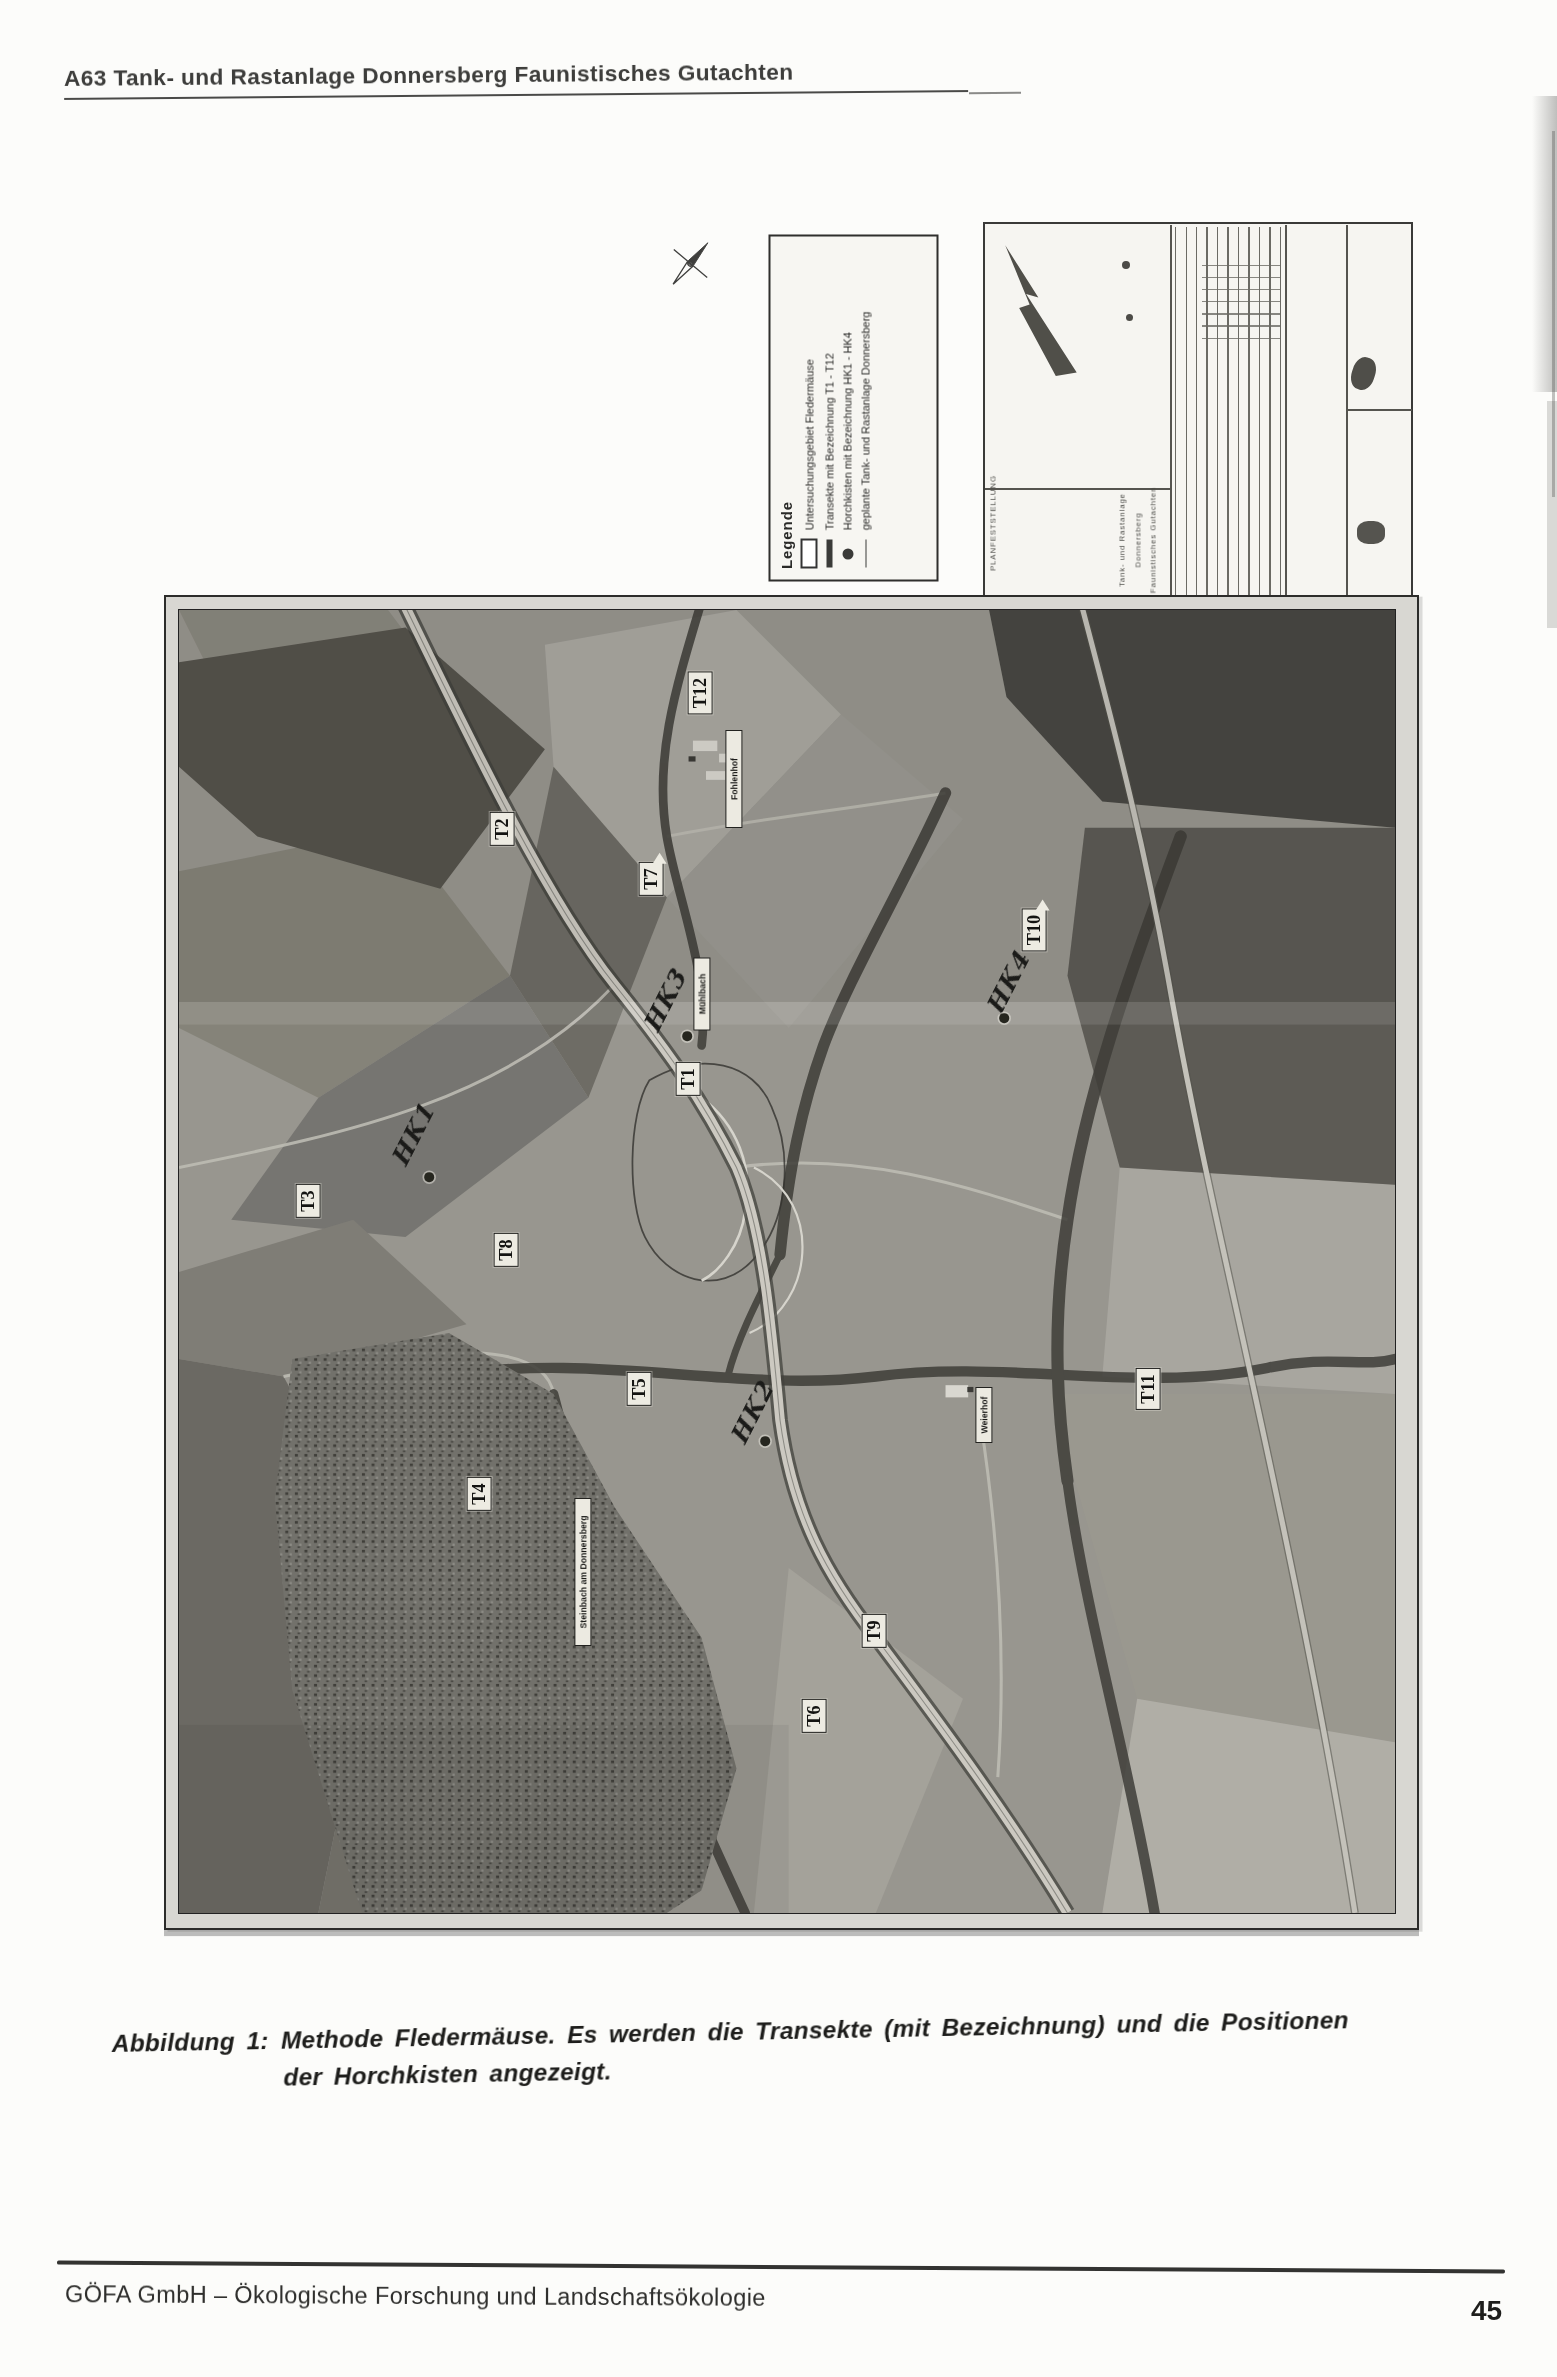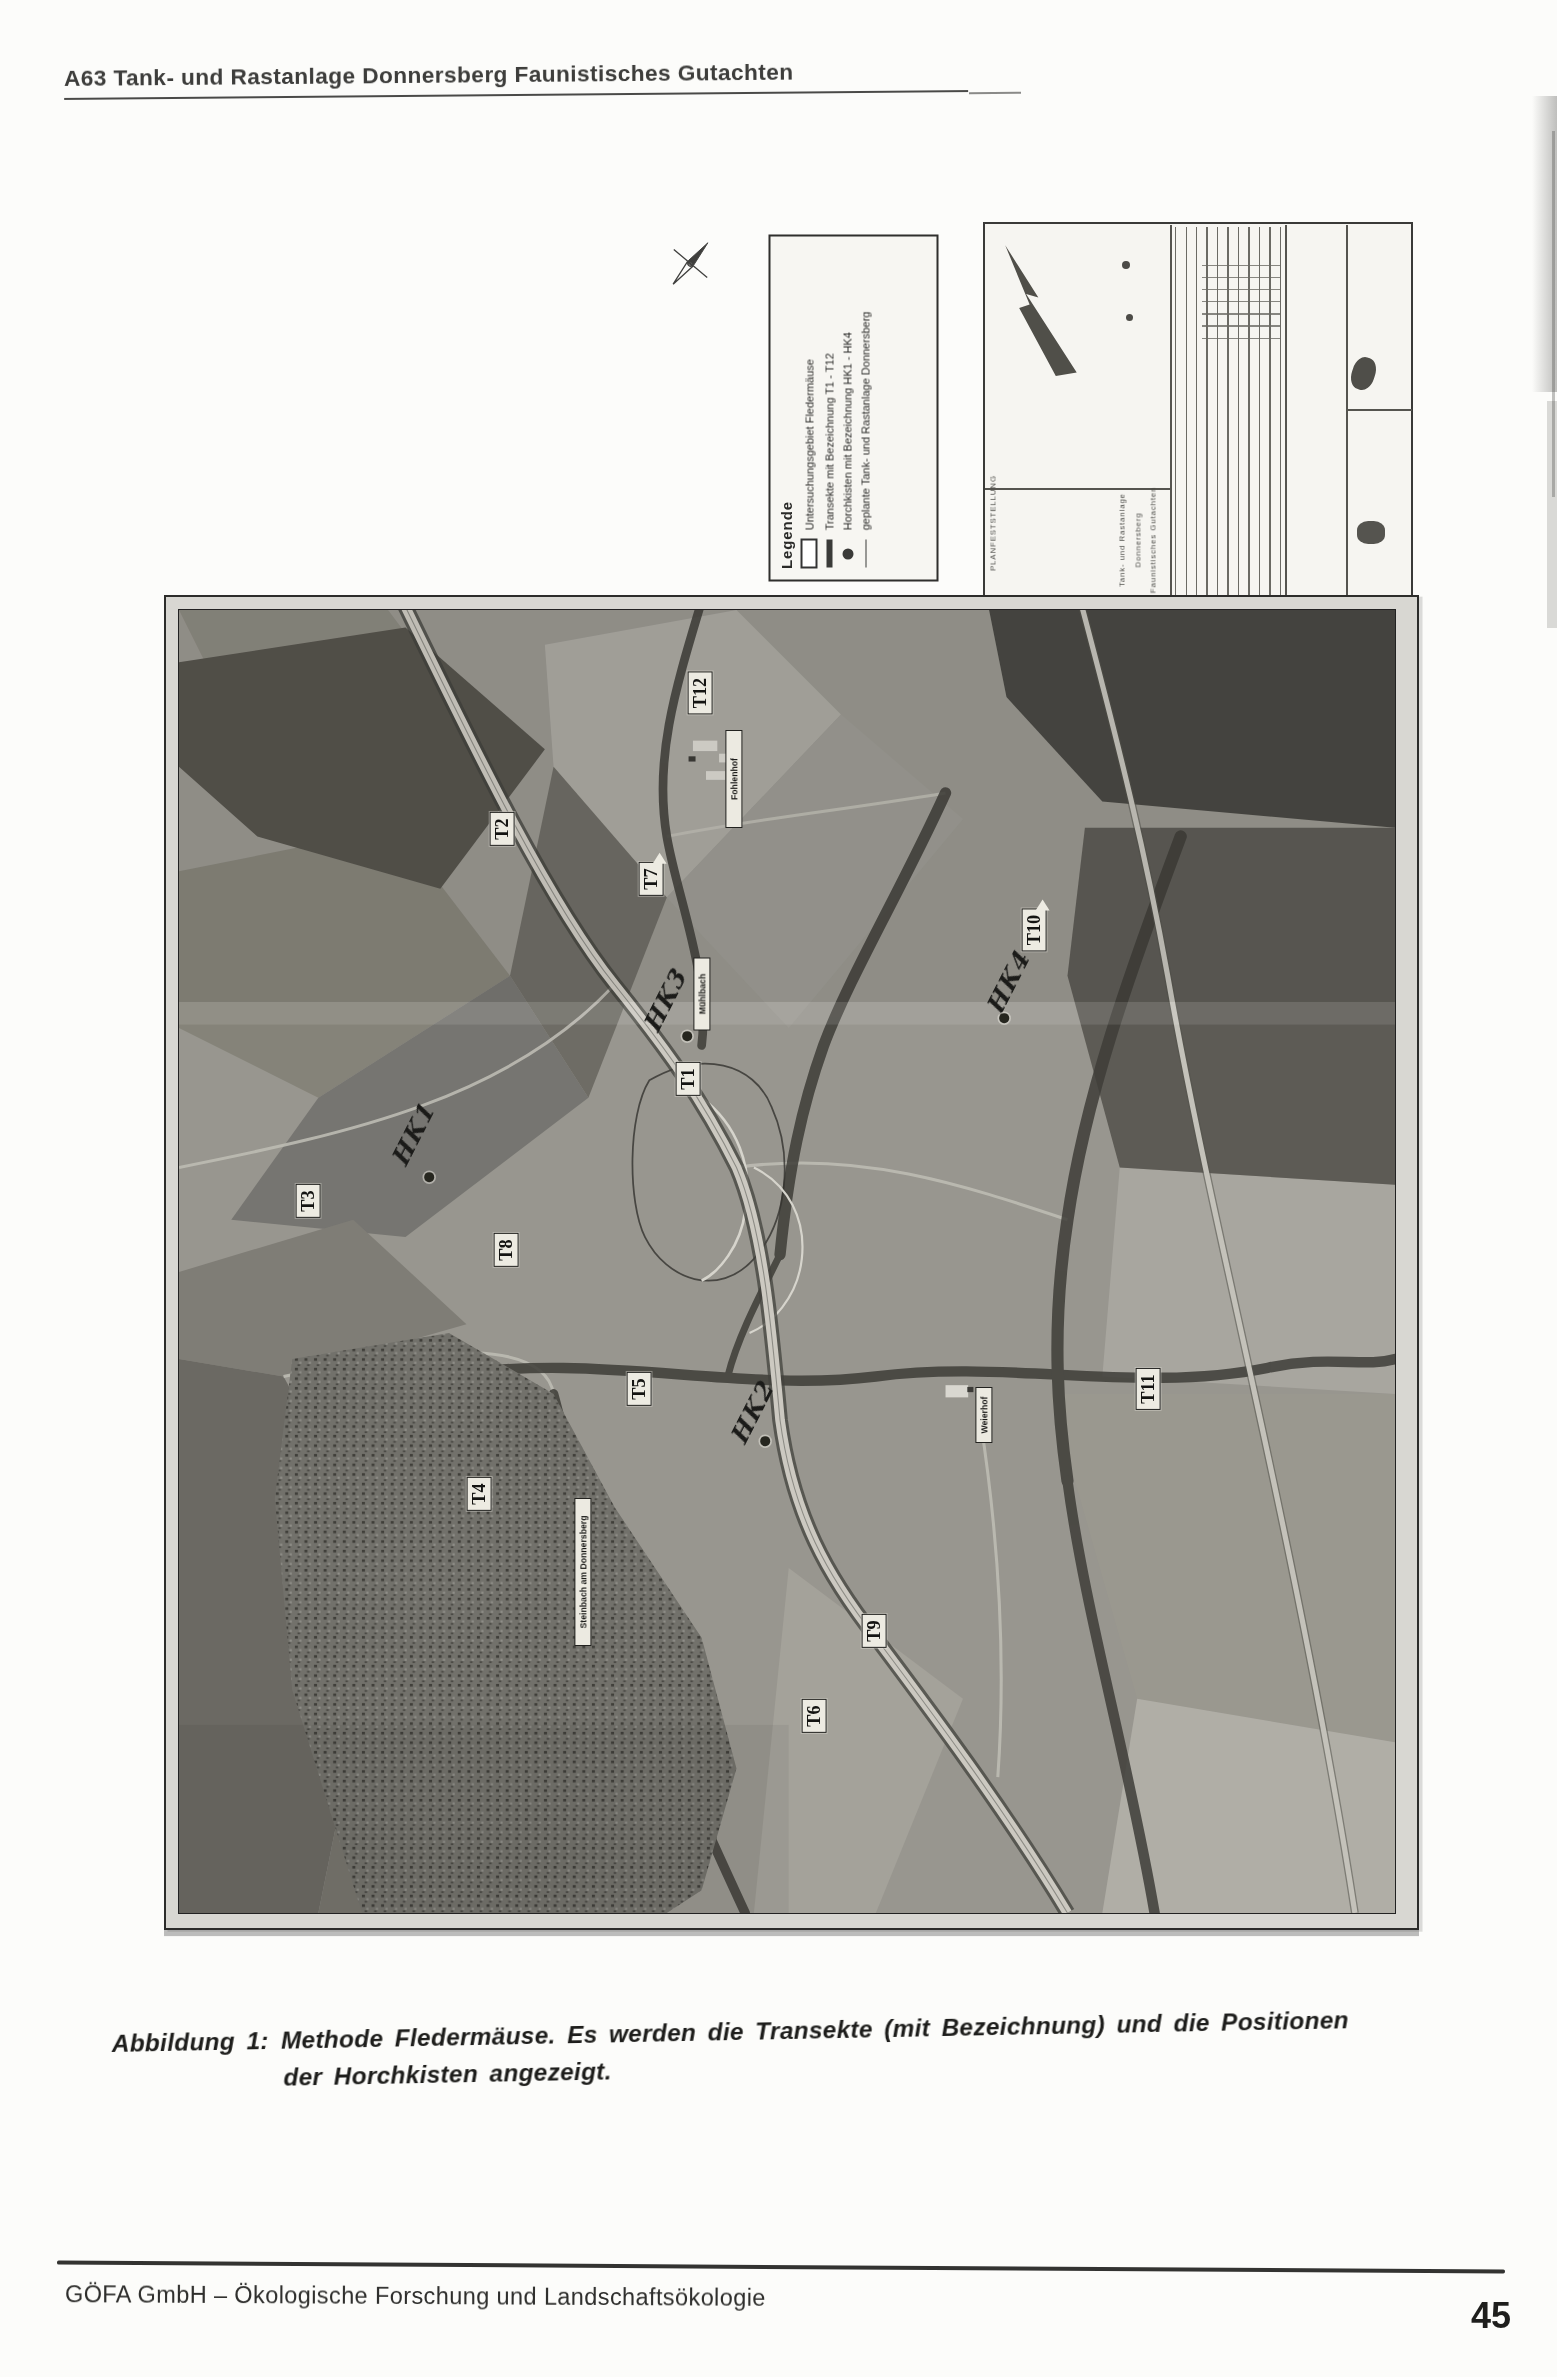--- a/index.html
+++ b/index.html
@@ -90,21 +90,21 @@
       color:#1d1d1b;font-style:italic;font-weight:700;font-size:24.4px;
       letter-spacing:0.3px;word-spacing:4.4px;filter:blur(0.3px);}
   .caption .cap-label{font-style:italic;margin-right:12.2px;}
   .caption .cap-line2{margin-left:171px;margin-top:8.7px;}
 
   
   .footer-rule{left:57px;top:2265px;width:1448px;height:3.5px;background:#333331;
       transform:rotate(0.35deg);border-radius:1.7px;}
   .footer-text{left:65px;top:2283px;font-size:23.5px;color:#2e2e2c;transform:rotate(0.3deg);
       letter-spacing:0.4px;filter:blur(0.3px);white-space:nowrap;}
-  .page-num{left:1471px;top:2295px;font-weight:700;font-size:36px;color:#1e1e1c;}
+  .page-num{left:1471px;top:2295px;font-weight:700;font-size:28px;color:#1e1e1c;}
 </style>
 </head>
 <body>
 
 <div class="page">
 
   <div class="abs header">A63 Tank- und Rastanlage Donnersberg Faunistisches Gutachten</div>
   <div class="abs header-tail"></div>
 
   <div class="abs scan-edge1"></div>

